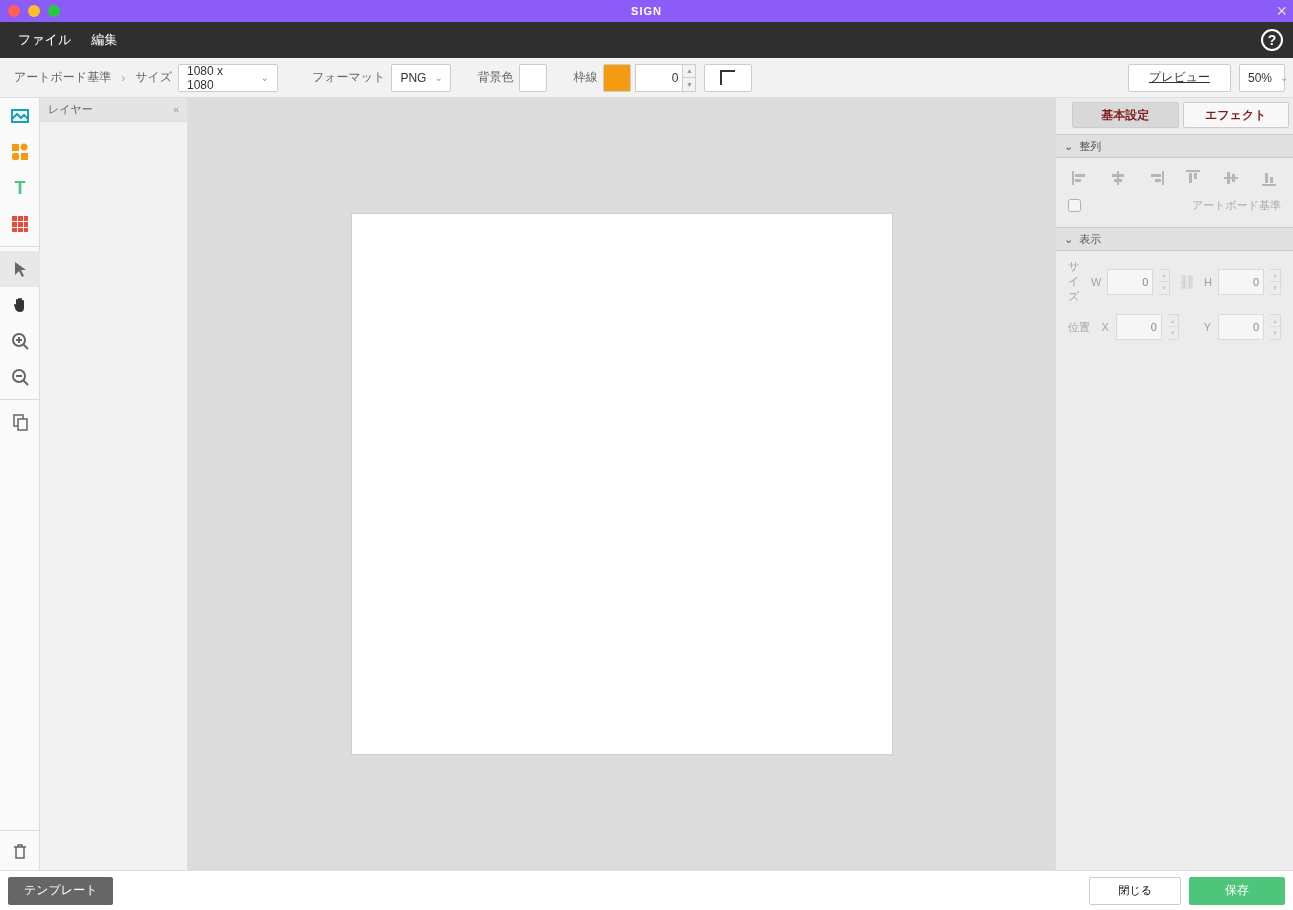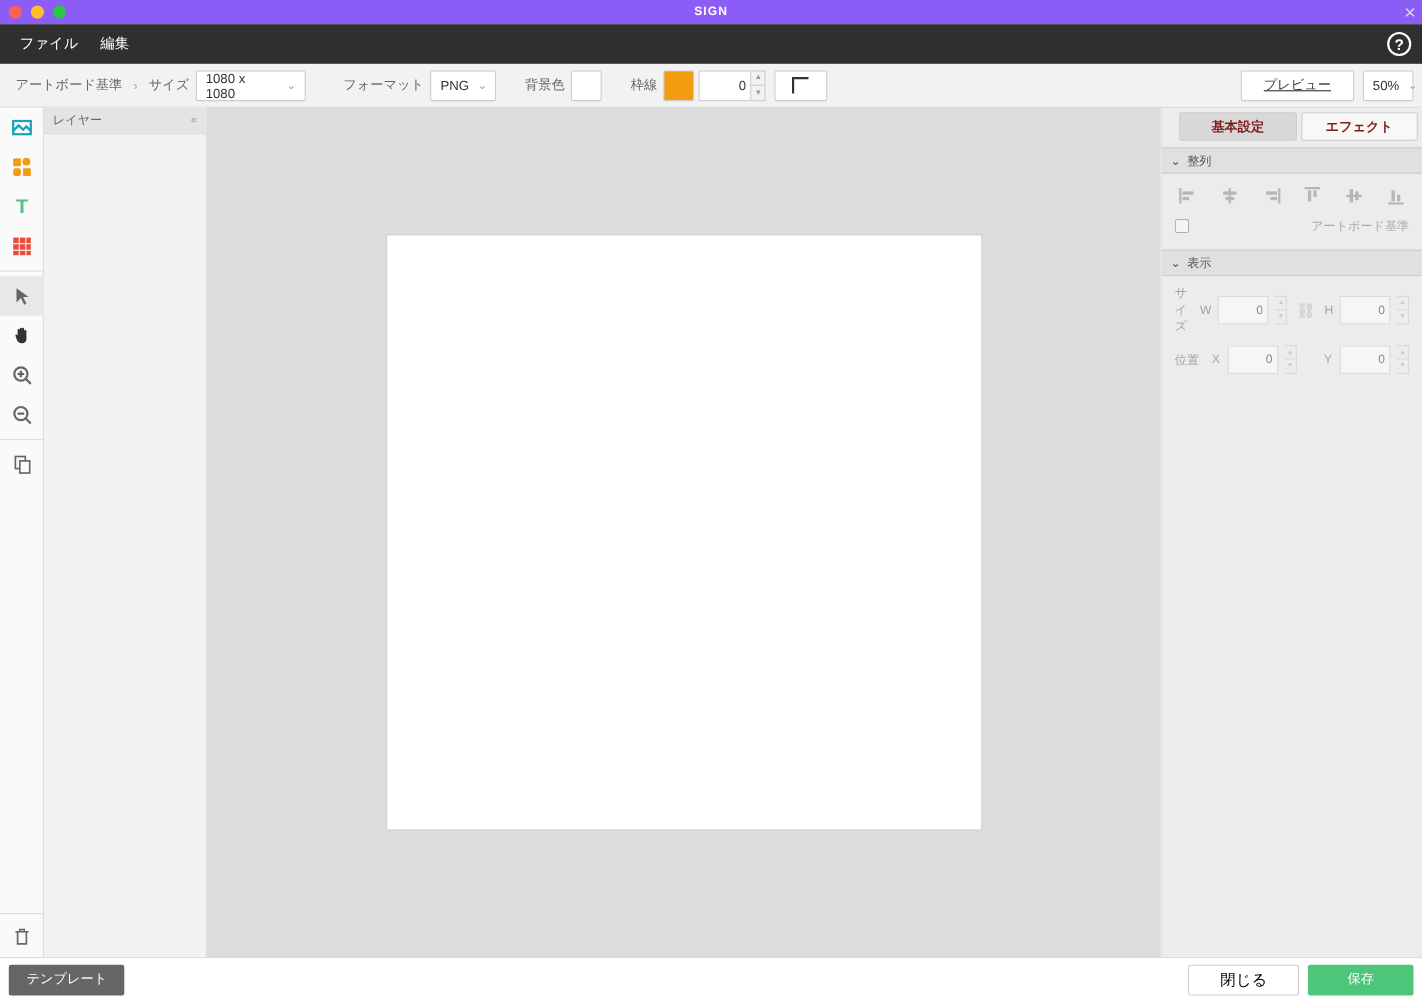--- a/index.html
+++ b/index.html
@@ -68,21 +68,21 @@
 .small-spin span:first-child{border-bottom:1px solid #ccc;}
 .link-icon { font-size: 14px; color: #999; cursor: pointer; padding:0 2px;}
 .blend-select { flex: 1; height: 26px; border: 1px solid #ccc; background: #fff; display: flex; align-items: center; padding: 0 6px; position: relative; font-size:11px; color:#333;}
 .blend-select::after { content: "⌄"; position: absolute; right: 6px; font-size: 9px; color: #999; }
 
 .trash-bottom { position: absolute; bottom: 0; height: 40px; width: 40px; display: flex; align-items: center; justify-content: center; cursor: pointer; border-top:1px solid #ddd;}
 
 .footer { height: 40px; background: #fff; border-top: 1px solid #ddd; display: flex; align-items: center; padding: 0 8px; }
 .footer .btn-dark { height: 28px; background: #666; color: #fff; border: none; padding: 0 16px; border-radius: 2px; font-size: 12px; cursor: pointer; }
 .footer .right { margin-left: auto; display: flex; gap: 8px; }
-.btn-close { height: 28px; border: 1px solid #ccc; background: #fff; padding: 0 28px; border-radius: 2px; font-size: 14px; cursor: pointer; }
+.btn-close { height: 28px; border: 1px solid #ccc; background: #fff; padding: 0 28px; border-radius: 2px; font-size: 11px; cursor: pointer; }
 .btn-save { height: 28px; border: none; background: #4dc57a; color: #fff; padding: 0 36px; border-radius: 2px; font-size: 12px; cursor: pointer; }
 
 svg { display: block; }
 </style>
 </head>
 <body>
 
 <div class="titlebar">
   <div class="traffic">
     <span class="tl-close"></span>

